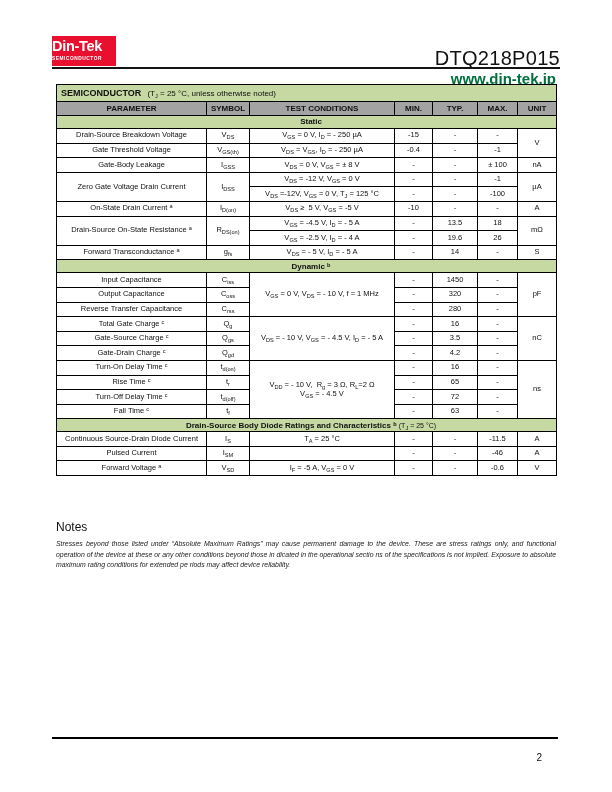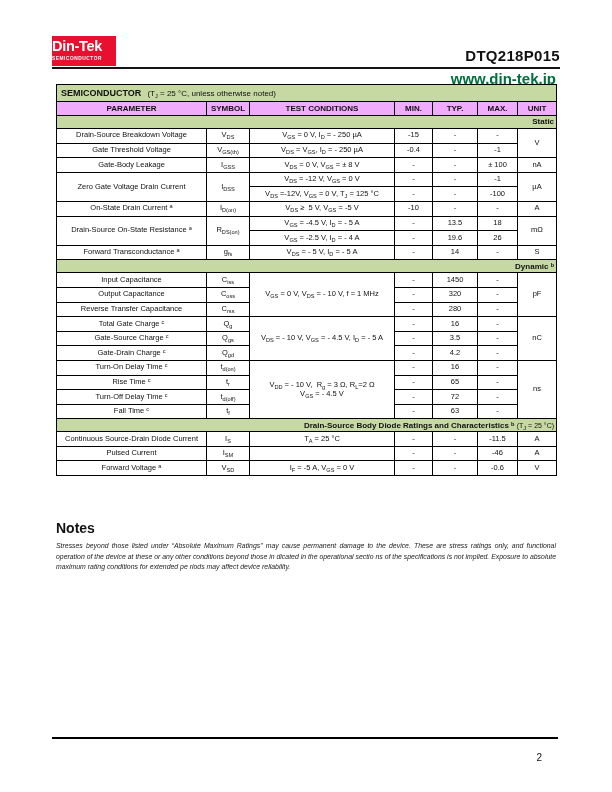--- a/index.html
+++ b/index.html
@@ -8,42 +8,42 @@
     font-family:"Liberation Sans", sans-serif;color:#111;
     -webkit-font-smoothing:antialiased;
   }
   .page{position:absolute;inset:0;overflow:hidden;}
 
   
   .logo{position:absolute;left:52px;top:36px;width:64px;height:30px;background:var(--accent-red);color:#fff;}
   .logo-title{font-size:14.5px;font-weight:bold;letter-spacing:-0.3px;line-height:19px;margin-top:1px;}
   .logo-sub{font-size:4.8px;font-weight:bold;letter-spacing:0.55px;line-height:6px;}
   .header-rule{position:absolute;left:52px;top:67px;width:508px;height:2.4px;background:#141414;}
-  .part-number{position:absolute;right:52px;top:47px;font-size:15px;font-weight:bold;letter-spacing:0.3px;}
+  .part-number{position:absolute;right:52px;top:47px;font-size:20px;font-weight:normal;letter-spacing:0.3px;}
   .website{position:absolute;right:56px;top:70px;font-size:15px;font-weight:bold;color:var(--website-green);text-decoration:none;}
 
   
   .content{position:absolute;left:52px;top:84px;width:508px;}
   table.spec{border-collapse:collapse;table-layout:fixed;width:500px;margin-left:4px;border:1.6px solid #000;}
   table.spec td, table.spec th{border:1px solid #000;font-size:7.5px;line-height:1.15;padding:1px 2px;text-align:center;vertical-align:middle;height:11.6px;overflow:hidden;}
   tr.spec-title-row td{background:var(--section-green);text-align:left;padding:2px 4px;height:12px;}
   .spec-title{font-weight:bold;font-size:9px;}
   .spec-cond{font-size:8px;margin-left:4px;}
-  tr.col-header th{font-weight:bold;font-size:8px;height:11px;background:#f0abfc;}
+  tr.col-header th{font-weight:bold;font-size:8px;height:11px;background:#a3a3a3;}
   th.p-head{text-align:left;padding-left:4px;}
-  tr.section td{background:var(--section-green);text-align:right;font-weight:bold;font-size:8px;padding-left:11px;height:10px;}
+  tr.section td{background:var(--section-green);text-align:center;font-weight:bold;font-size:8px;padding-left:11px;height:10px;}
   tr.section .sec-norm{font-weight:normal;font-size:7px;}
   td.p{text-align:left;padding-left:4px;}
   td.cl{text-align:left;padding-left:12px;}
   sub{font-size:5.6px;vertical-align:-1.5px;line-height:0;}
   sup{font-size:5.6px;vertical-align:2.5px;line-height:0;}
 
   
   .notes{margin-left:4px;margin-top:5px;width:500px;}
-  .notes-heading{font-weight:bold;font-size:14px;margin-bottom:2px;margin-top:44px;}
+  .notes-heading{font-weight:normal;font-size:12px;margin-bottom:2px;margin-top:44px;}
   .note-item{font-size:7.5px;line-height:11px;padding-left:2px;}
   .disclaimer{margin-top:5px;font-size:6.9px;font-style:italic;text-align:justify;line-height:10.5px;color:#222;}
 
   
   .footer-rule{position:absolute;left:52px;top:737px;width:506px;height:1.6px;background:#000;}
   .page-number{position:absolute;right:70px;top:752px;font-size:10px;}
 </style>
 </head>
 <body>
 

